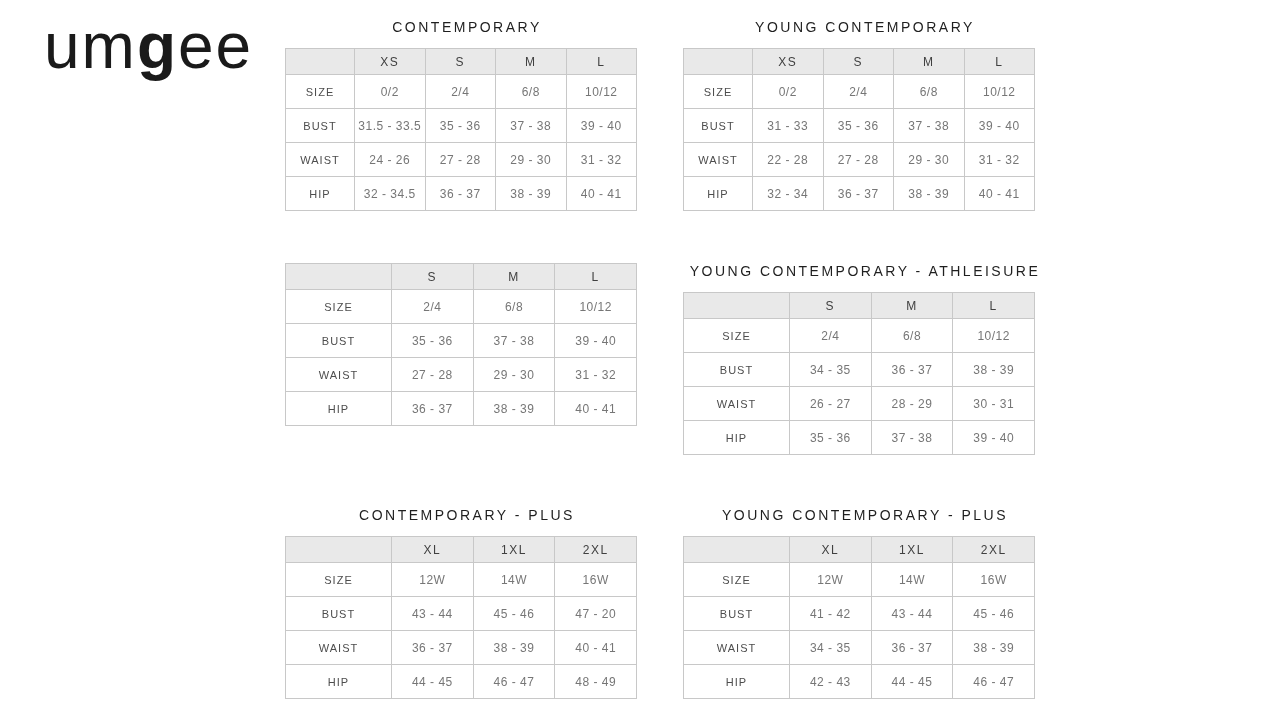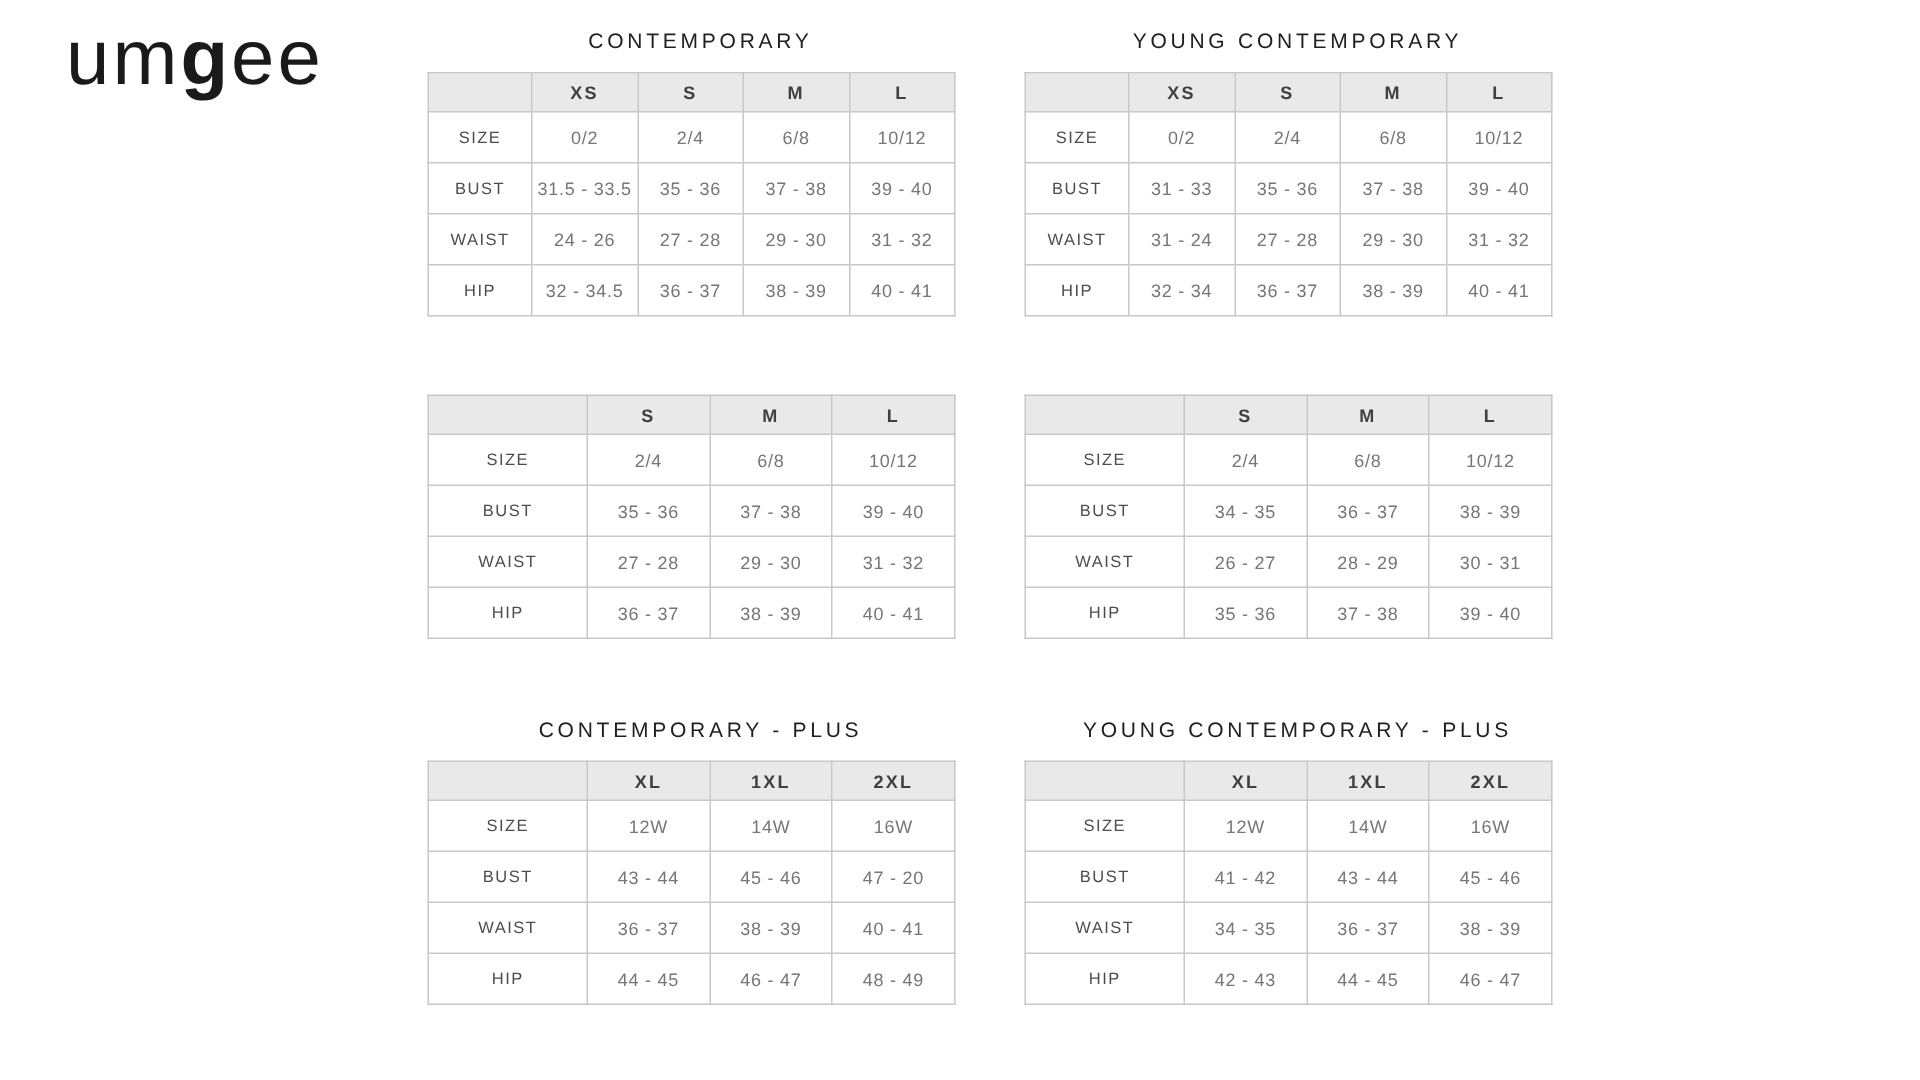--- a/index.html
+++ b/index.html
@@ -13,21 +13,21 @@
     height: 720px;
     position: relative;
     overflow: hidden;
   }
 
   
   .logo {
     position: absolute;
     left: 44px;
     top: 8px;
-    font-size: 52px;
+    font-size: 64px;
     letter-spacing: 2px;
     color: #1a1a1a;
     font-weight: 400;
     line-height: 1.2;
   }
   .logo .logo-bold { font-weight: 700; }
 
   
   .charts-grid {
     position: absolute;
@@ -62,21 +62,21 @@
   table.size-table td {
     border: 1px solid #c8c8c8;
     text-align: center;
     vertical-align: middle;
     padding: 0;
   }
   table.size-table thead th {
     height: 25px;
     background: #e9e9e9;
     font-size: 12px;
-    font-weight: 700;
+    font-weight: 400;
     color: #404040;
     letter-spacing: 1.5px;
   }
   table.size-table tbody th {
     height: 33px;
     font-size: 11px;
     font-weight: 400;
     color: #4d4d4d;
     letter-spacing: 1px;
     background: #ffffff;
@@ -169,21 +169,21 @@
           </tr>
           <tr>
             <th>BUST</th>
             <td>31 - 33</td>
             <td>35 - 36</td>
             <td>37 - 38</td>
             <td>39 - 40</td>
           </tr>
           <tr>
             <th>WAIST</th>
-            <td>31 - 24</td>
+            <td>22 - 28</td>
             <td>27 - 28</td>
             <td>29 - 30</td>
             <td>31 - 32</td>
           </tr>
           <tr>
             <th>HIP</th>
             <td>32 - 34</td>
             <td>36 - 37</td>
             <td>38 - 39</td>
             <td>40 - 41</td>
@@ -225,20 +225,21 @@
             <th>HIP</th>
             <td>36 - 37</td>
             <td>38 - 39</td>
             <td>40 - 41</td>
           </tr>
         </tbody>
       </table>
   </section>
 
   <section class="chart-section">
+    <h2 class="table-title">YOUNG CONTEMPORARY - ATHLEISURE</h2>
     <table class="size-table cols-4">
         <thead>
           <tr>
             <th></th>
             <th>S</th>
             <th>M</th>
             <th>L</th>
           </tr>
         </thead>
         <tbody>

